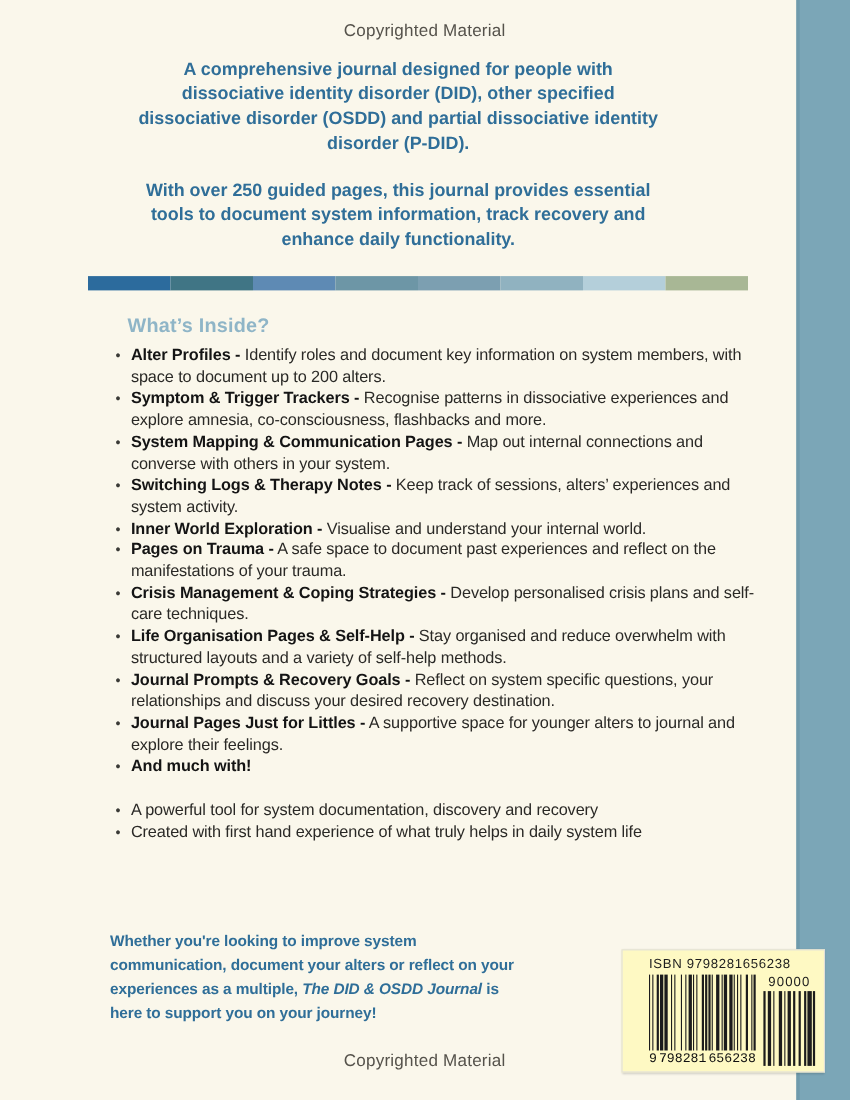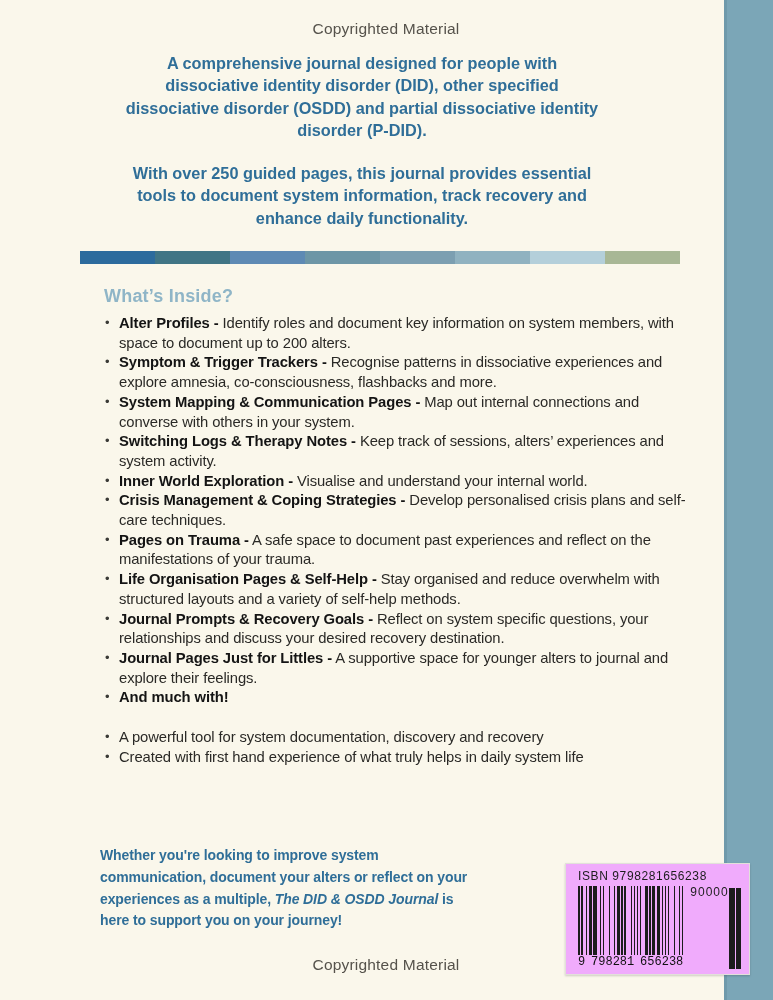--- a/index.html
+++ b/index.html
@@ -41,21 +41,21 @@
   .divider{
     position:absolute;top:251px;left:80px;width:600px;height:13px;
     display:flex;
   }
   .divider div{flex:1;height:100%;}
   .section{
     position:absolute;left:100px;width:594px;
     color:var(--body-text);
   }
   .section h2{
-    margin:0 0 7px 4px;
+    margin:0 0 7px 16px;
     color:var(--heading-blue);
     font-size:18px;font-weight:bold;letter-spacing:.2px;
   }
   .section ul{
     list-style:none;margin:0;padding:0;
     font-size:14.8px;line-height:19.7px;letter-spacing:-0.1px;
   }
   .section li{
     position:relative;padding-left:19px;
   }
@@ -67,32 +67,32 @@
   .sec-inside{top:286px;}
   .sec-why{top:728px;}
   .closing{
     position:absolute;top:845px;left:100px;width:378px;
     color:var(--accent-teal);font-weight:bold;
     font-size:14px;line-height:21.8px;letter-spacing:-0.1px;
   }
   .closing .ital{font-style:italic;}
   .barcode-box{
     position:absolute;top:863px;left:565px;width:185px;height:112px;
-    background:#f0abfc;border:1px solid #e2e0da;
+    background:#fef9c3;border:1px solid #e2e0da;
     box-shadow:0 1px 2px rgba(0,0,0,.18);
-    box-sizing:border-box;padding:5px 8px 4px 12px;
+    box-sizing:border-box;padding:5px 8px 4px 24px;
   }
   .isbn-label{
     font-size:12px;color:#1d1d1d;letter-spacing:.6px;
     white-space:nowrap;
   }
   .bars-row{display:flex;gap:7px;margin-top:3px;height:83px;}
   .main-col{width:108px;display:flex;flex-direction:column;}
   .main-bars{flex:1;display:flex;align-items:stretch;}
-  .addon-col{width:52px;display:flex;}
+  .addon-col{width:52px;display:flex;flex-direction:column;}
   .price-code{
     font-size:12px;color:#1d1d1d;text-align:center;letter-spacing:1px;
     line-height:13px;
   }
   .addon-bars{flex:1;display:flex;align-items:stretch;margin-top:2px;}
   .bars-row .bar{background:#1c1c1c;}
   .bars-row .gap{background:transparent;}
   .digits{
     display:flex;justify-content:space-between;
     font-family:"Liberation Mono",monospace;
@@ -125,22 +125,22 @@
     </div>
 
   <div class="section sec-inside">
     <h2>What’s Inside?</h2>
     <ul>
         <li><b>Alter Profiles -</b><span> Identify roles and document key information on system members, with space to document up to 200 alters.</span></li>
         <li><b>Symptom &amp; Trigger Trackers -</b><span> Recognise patterns in dissociative experiences and explore amnesia, co-consciousness, flashbacks and more.</span></li>
         <li><b>System Mapping &amp; Communication Pages -</b><span> Map out internal connections and converse with others in your system.</span></li>
         <li><b>Switching Logs &amp; Therapy Notes -</b><span> Keep track of sessions, alters’ experiences and system activity.</span></li>
         <li><b>Inner World Exploration -</b><span> Visualise and understand your internal world.</span></li>
+        <li><b>Pages on Trauma -</b><span> A safe space to document past experiences and reflect on the manifestations of your trauma.</span></li>
         <li><b>Crisis Management &amp; Coping Strategies -</b><span> Develop personalised crisis plans and self-care techniques.</span></li>
-        <li><b>Pages on Trauma -</b><span> A safe space to document past experiences and reflect on the manifestations of your trauma.</span></li>
         <li><b>Life Organisation Pages &amp; Self-Help -</b><span> Stay organised and reduce overwhelm with structured layouts and a variety of self-help methods.</span></li>
         <li><b>Journal Prompts &amp; Recovery Goals -</b><span> Reflect on system specific questions, your relationships and discuss your desired recovery destination.</span></li>
         <li><b>Journal Pages Just for Littles -</b><span> A supportive space for younger alters to journal and explore their feelings.</span></li>
         <li><b>And much with!</b></li>
       </ul>
   </div>
 
   <div class="section sec-why">
     <ul>
         <li>A powerful tool for system documentation, discovery and recovery</li>

